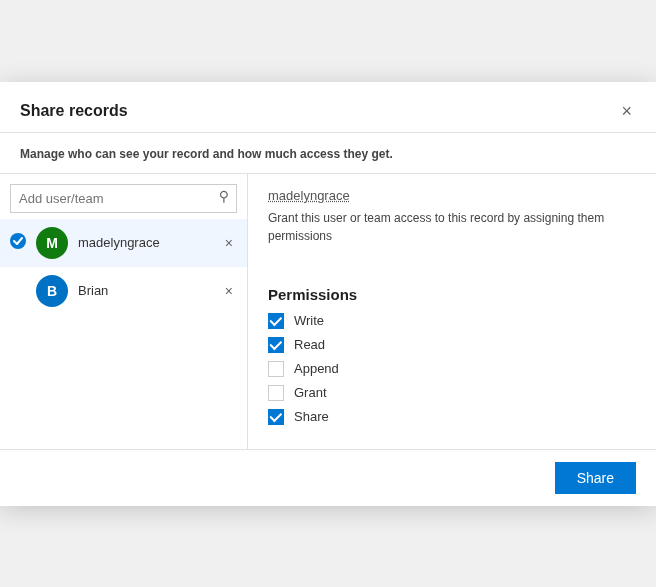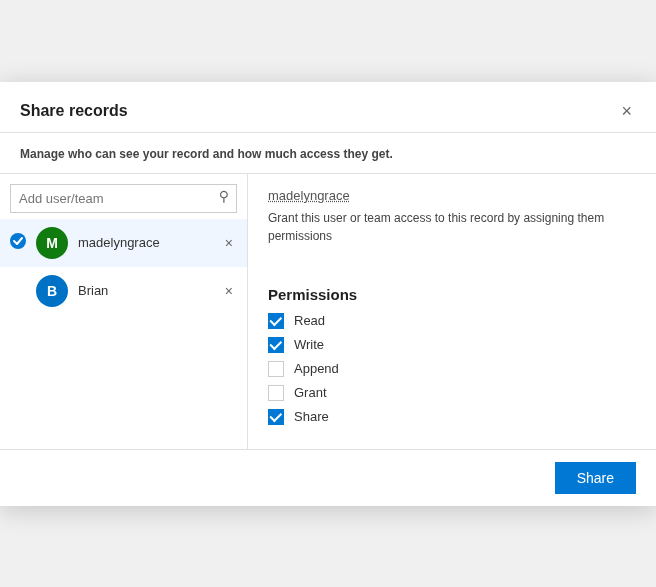--- a/index.html
+++ b/index.html
@@ -253,26 +253,26 @@
 
     <div class="right-panel">
       <div class="selected-user-name">madelyngrace</div>
       <div class="grant-desc">Grant this user or team access to this record by assigning them permissions</div>
       <div class="permissions-title">Permissions</div>
 
       <div>
 
         <div class="perm-item">
           <div class="perm-checkbox checked"></div>
+          <span class="perm-label">Write</span>
+        </div>
+
+        <div class="perm-item">
+          <div class="perm-checkbox checked"></div>
           <span class="perm-label">Read</span>
-        </div>
-
-        <div class="perm-item">
-          <div class="perm-checkbox checked"></div>
-          <span class="perm-label">Write</span>
         </div>
 
 
         <div class="perm-item">
           <div class="perm-checkbox"></div>
           <span class="perm-label">Append</span>
         </div>
 
         <div class="perm-item">
           <div class="perm-checkbox"></div>

